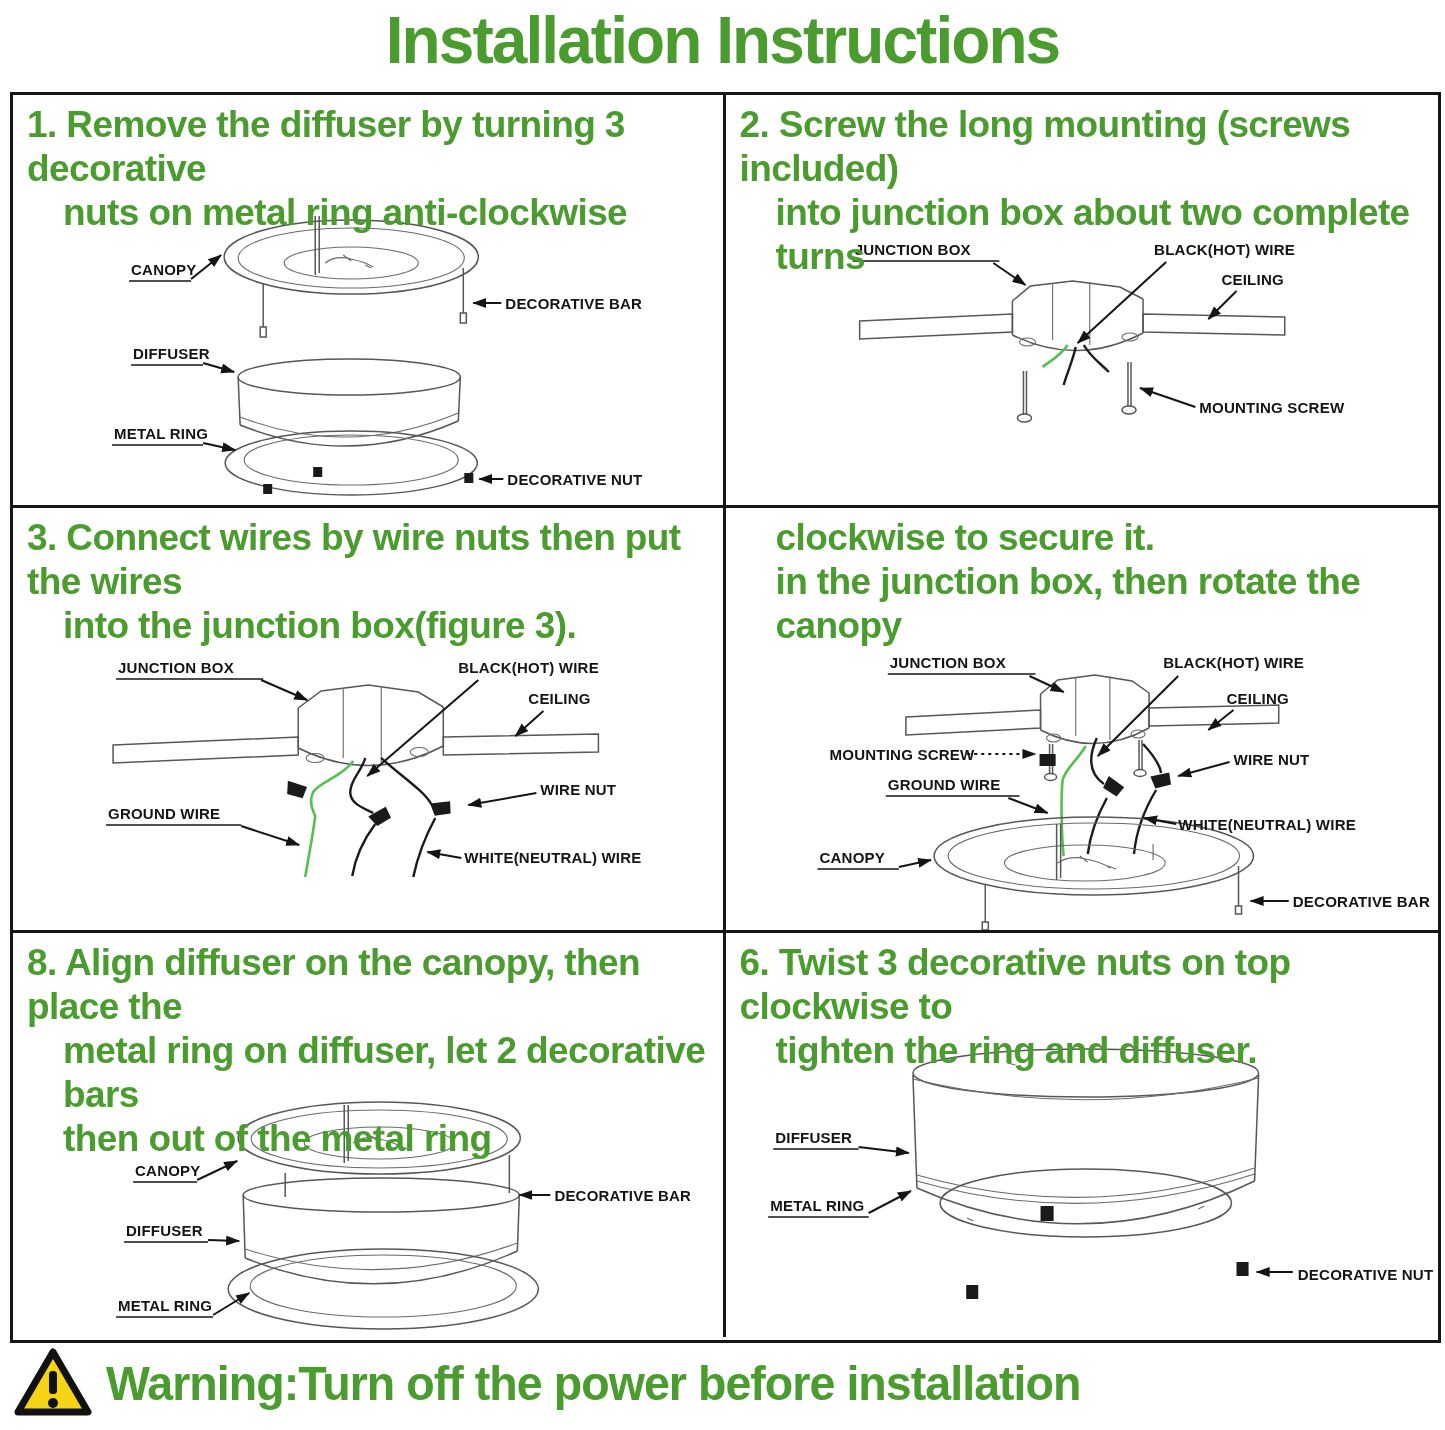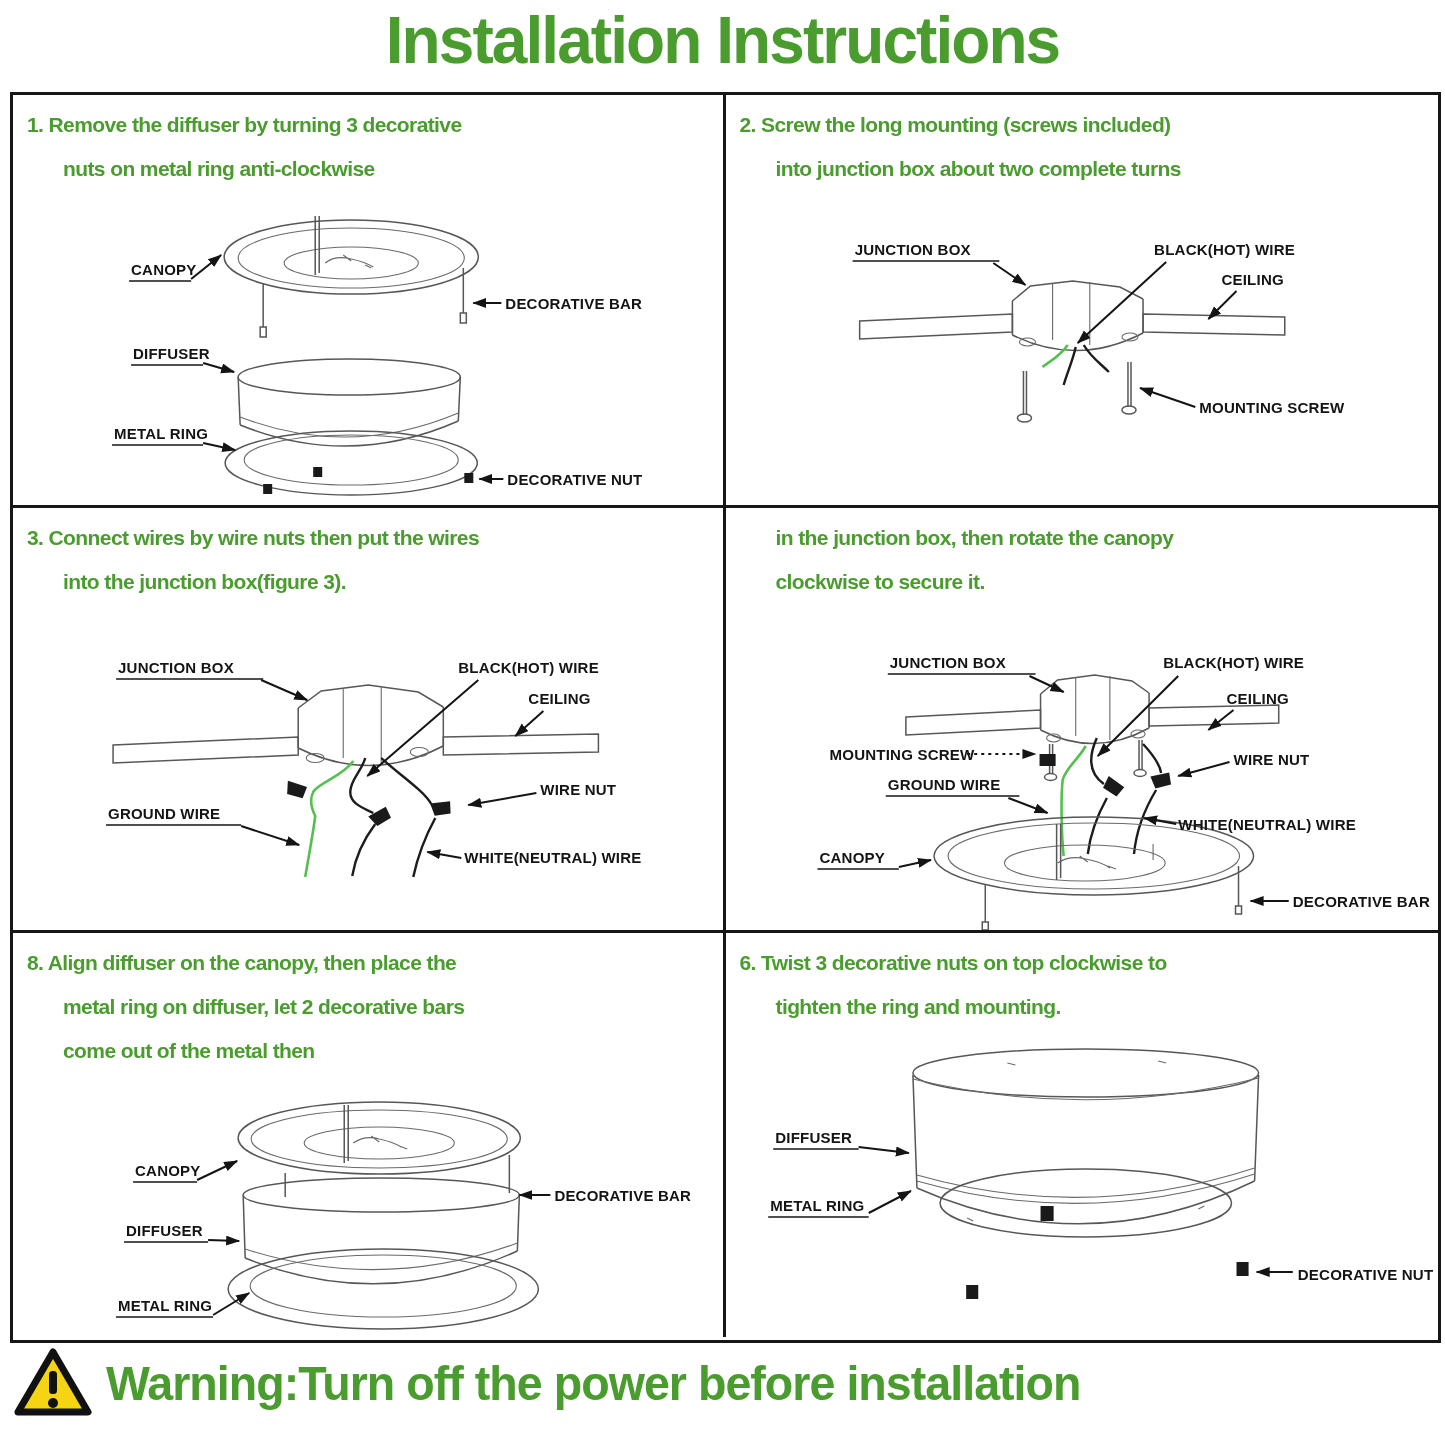--- a/index.html
+++ b/index.html
@@ -7,21 +7,21 @@
   .title{position:absolute;top:2px;left:0;width:100%;text-align:center;
          font-size:66px;font-weight:bold;letter-spacing:-2px;color:#4a9c2e;
          transform:scaleX(.97);transform-origin:center;}
   .grid{position:absolute;left:10px;top:92px;width:1425px;height:1245px;
         border:3px solid #161616;display:grid;
         grid-template-columns:1fr 1fr;grid-template-rows:413px 425px 404px;}
   .panel{position:relative;overflow:hidden;}
   .panel.bR{border-right:3px solid #161616;}
   .panel.bB{border-bottom:3px solid #161616;}
   .panel-heading{position:relative;z-index:2;padding:8px 10px 0 14px;
-        color:#4a9c2e;font-size:21px;font-weight:bold;letter-spacing:-.6px;line-height:44px;}
+        color:#4a9c2e;font-size:37px;font-weight:bold;letter-spacing:-.6px;line-height:44px;}
   .panel-heading .hl2{padding-left:36px;}
   svg.diagram{position:absolute;left:0;top:0;width:100%;height:100%;z-index:1;}
   svg.diagram text{font-family:"Liberation Sans",sans-serif;font-size:15px;font-weight:bold;fill:#141414;letter-spacing:.2px;}
   .warning-row{position:absolute;left:12px;top:1346px;display:flex;align-items:center;gap:12px;z-index:3;}
   .warning-text{color:#4a9c2e;font-size:48px;font-weight:bold;letter-spacing:-1px;transform:scaleX(.97);transform-origin:left;}
   
   .dwg{stroke:#575757;stroke-width:1.5;fill:none;}
   .dwg2{stroke:#6a6a6a;stroke-width:1.1;fill:none;}
   .ldr{stroke:#141414;stroke-width:2;fill:none;}
   .ul{stroke:#141414;stroke-width:1.6;}
@@ -186,22 +186,22 @@
       <line class="ldr" x1="228" y1="318" x2="286" y2="337" marker-end="url(#m3)"></line>
       <text x="527" y="287">WIRE NUT</text>
       <line class="ldr" x1="523" y1="285" x2="455" y2="297" marker-end="url(#m3)"></line>
       <text x="451" y="355">WHITE(NEUTRAL) WIRE</text>
       <line class="ldr" x1="448" y1="350" x2="414" y2="344" marker-end="url(#m3)"></line>
     </svg>
   </div>
 
   <div class="panel bB">
     <div class="panel-heading">
+      <div class="hl2">clockwise to secure it.</div>
       <div class="hl2">in the junction box, then rotate the canopy</div>
-      <div class="hl2">clockwise to secure it.</div>
     </div>
     <svg class="diagram" viewBox="0 0 709 422" preserveAspectRatio="none">
       <defs>
           <marker id="m4" markerUnits="userSpaceOnUse" markerWidth="17" markerHeight="12" refX="13" refY="5" orient="auto">
             <path d="M0,0 L14,5 L0,10 Z" fill="#141414"></path>
           </marker>
         </defs>
 
       <polygon class="dwg" points="179,209 313,202 313,220 179,227"></polygon>
       <polygon class="dwg" points="421,200 550,197 550,215 421,218"></polygon>
@@ -269,21 +269,21 @@
       <line class="ldr" x1="172" y1="359" x2="204" y2="352" marker-end="url(#m4)"></line>
       <text x="564" y="399">DECORATIVE BAR</text>
       <line class="ldr" x1="560" y1="393" x2="522" y2="393" marker-end="url(#m4)"></line>
     </svg>
   </div>
 
   <div class="panel bR">
     <div class="panel-heading">
       <div>8. Align diffuser on the canopy, then place the</div>
       <div class="hl2">metal ring on diffuser, let 2 decorative bars</div>
-      <div class="hl2">come out of the metal then</div>
+      <div class="hl2">then out of the metal ring</div>
     </div>
     <svg class="diagram" viewBox="0 0 709 404" preserveAspectRatio="none">
       <defs>
           <marker id="m5" markerUnits="userSpaceOnUse" markerWidth="17" markerHeight="12" refX="13" refY="5" orient="auto">
             <path d="M0,0 L14,5 L0,10 Z" fill="#141414"></path>
           </marker>
         </defs>
 
       <ellipse class="dwg" cx="366" cy="205" rx="141" ry="36"></ellipse>
       <ellipse class="dwg2" cx="366" cy="206" rx="128" ry="29"></ellipse>
@@ -314,21 +314,21 @@
       <line class="ldr" x1="195" y1="307" x2="226" y2="308" marker-end="url(#m5)"></line>
       <text x="105" y="378">METAL RING</text>
       <line class="ul" x1="103" y1="384" x2="200" y2="384"></line>
       <line class="ldr" x1="200" y1="382" x2="236" y2="360" marker-end="url(#m5)"></line>
     </svg>
   </div>
 
   <div class="panel">
     <div class="panel-heading">
       <div>6. Twist 3 decorative nuts on top clockwise to</div>
-      <div class="hl2">tighten the ring and mounting.</div>
+      <div class="hl2">tighten the ring and diffuser.</div>
     </div>
     <svg class="diagram" viewBox="0 0 709 404" preserveAspectRatio="none">
       <defs>
           <marker id="m6" markerUnits="userSpaceOnUse" markerWidth="17" markerHeight="12" refX="13" refY="5" orient="auto">
             <path d="M0,0 L14,5 L0,10 Z" fill="#141414"></path>
           </marker>
         </defs>
 
       <ellipse class="dwg" cx="358" cy="140" rx="172" ry="24"></ellipse>
       <path class="dwg2" d="M186,146 Q358,188 530,145"></path>

